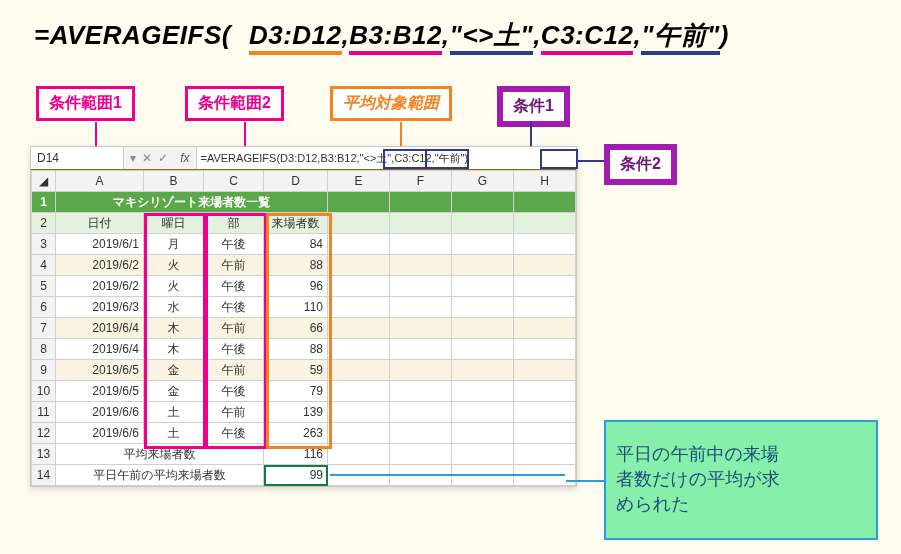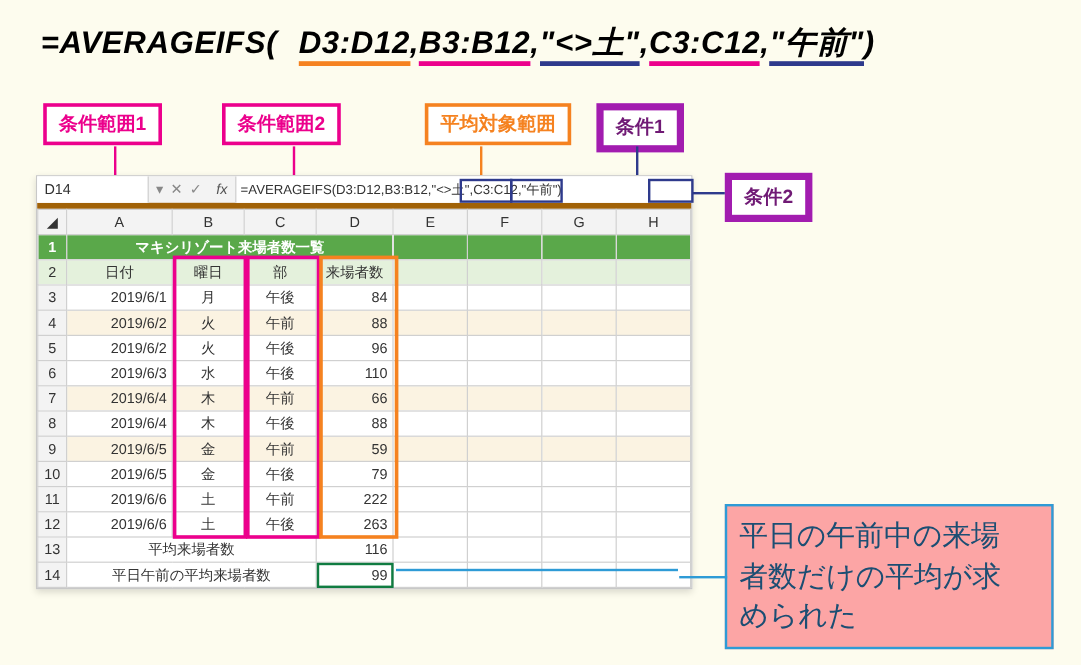--- a/index.html
+++ b/index.html
@@ -46,21 +46,21 @@
     border: 1px solid #c8c8c8;
     background: #fff;
     box-shadow: 0 2px 6px rgba(0,0,0,0.15);
     font-size: 12px;
     color: #333;
   }
   .namebox-row {
     display: flex;
     align-items: center;
     height: 22px;
-    border-bottom: 5px solid #a16207;
+    border-bottom: 1px solid #a16207;
     background: #f3f3f3;
   }
   .namebox {
     width: 80px;
     padding: 0 6px;
     border-right: 1px solid #ccc;
     height: 100%;
     display: flex;
     align-items: center;
     background: #fff;
@@ -129,24 +129,24 @@
 
   
   .line {
     position: absolute;
     background: currentColor;
   }
 
   
   .callout {
     position: absolute;
-    background: #fca5a5;
+    background: #86efac;
     border: 2px solid #2e9bd6;
-    padding: 8px 10px;
-    font-size: 24px;
+    padding: 20px 10px;
+    font-size: 18px;
     color: #1b4e73;
     line-height: 1.4;
   }
   .callout::before {
     content: "";
     position: absolute;
     left: -40px;
     top: 50%;
     width: 40px;
     height: 2px;
@@ -155,21 +155,21 @@
 </style>
 </head>
 <body>
 
 <div class="formula-top">
   <span>=AVERAGEIFS(</span><span class="u-orange">D3:D12</span><span>,</span><span class="u-pink">B3:B12</span><span>,</span><span class="u-blue">"&lt;&gt;土"</span><span>,</span><span class="u-pink">C3:C12</span><span>,</span><span class="u-blue">"午前"</span><span>)</span>
 </div>
 
 <div class="tag tag-pink" style="top:86px; left:36px;">条件範囲1</div>
 <div class="tag tag-pink" style="top:86px; left:185px;">条件範囲2</div>
-<div class="tag tag-orange" style="top:86px; left:354px;">平均対象範囲</div>
+<div class="tag tag-orange" style="top:86px; left:330px;font-style:italic;">平均対象範囲</div>
 <div class="tag tag-blue" style="top:86px; left:497px;">条件1</div>
 <div class="tag tag-blue" style="top:144px; left:604px;">条件2</div>
 
 <div class="line" style="color:#ec008c; top:122px; left:95px;  width:2px; height:72px;"></div>
 <div class="line" style="color:#ec008c; top:194px; left:95px;  width:78px; height:2px;"></div>
 <div class="line" style="color:#ec008c; top:122px; left:244px; width:2px; height:72px;"></div>
 <div class="line" style="color:#f58220; top:122px; left:400px; width:2px; height:48px;"></div>
 <div class="line" style="color:#f58220; top:170px; left:300px; width:100px; height:2px;"></div>
 <div class="line" style="color:#2e3a8c; top:122px; left:530px; width:2px; height:32px;"></div>
 <div class="line" style="color:#2e3a8c; top:154px; left:426px; width:104px; height:2px;"></div>
@@ -318,21 +318,21 @@
           <td></td>
           <td></td>
           <td></td>
           <td></td>
         </tr>
         <tr>
           <td class="rowhdr">11</td>
           <td>2019/6/6</td>
           <td class="ctr">土</td>
           <td class="ctr">午前</td>
-          <td>222</td>
+          <td>139</td>
           <td></td>
           <td></td>
           <td></td>
           <td></td>
         </tr>
         <tr>
           <td class="rowhdr">12</td>
           <td>2019/6/6</td>
           <td class="ctr">土</td>
           <td class="ctr">午後</td>

